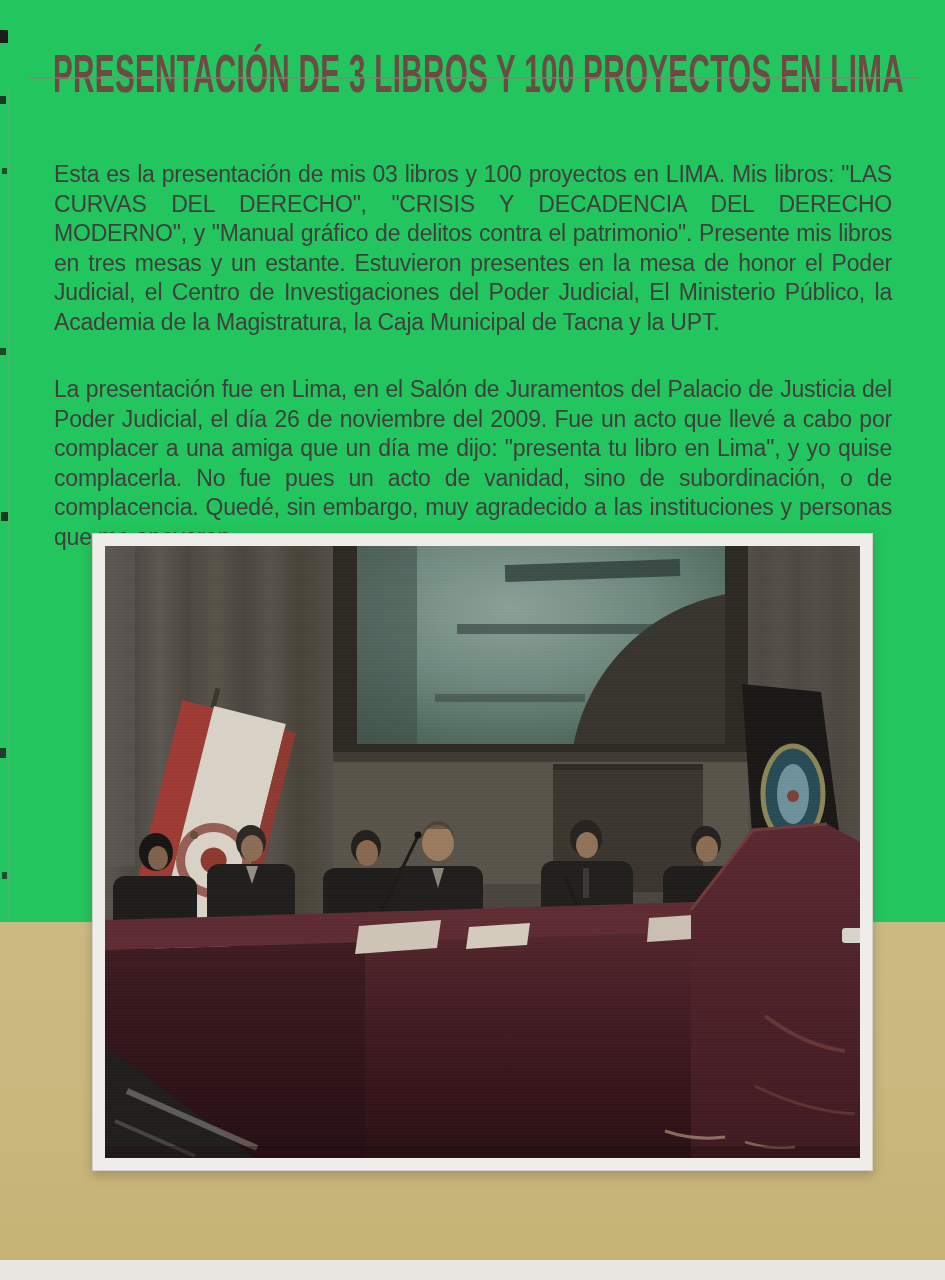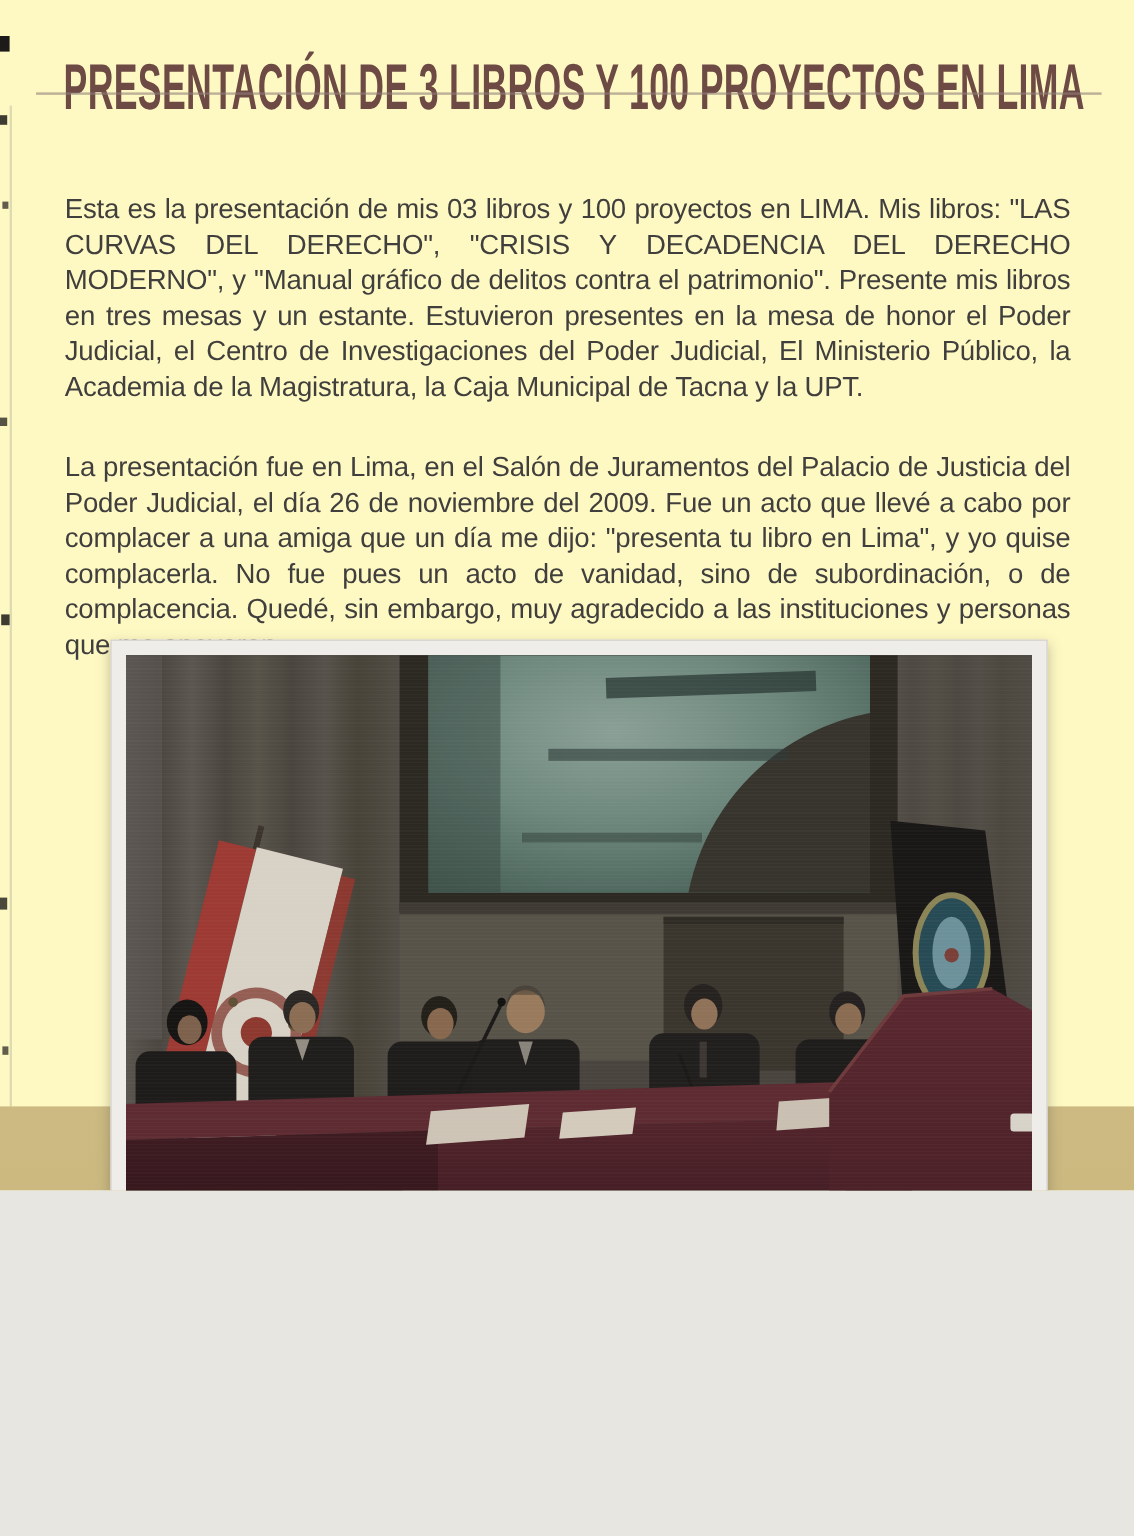--- a/index.html
+++ b/index.html
@@ -1,18 +1,18 @@
 <!DOCTYPE html>
 <html><head>
 <meta charset="utf-8">
 <style>
   html,body { margin:0; padding:0; background:#e8e6e1; }
   .page {
-    position:relative; width:945px; height:992px; margin:0 auto;
-    background:#fef9c3; overflow:hidden;
+    position:relative; width:945px; height:1260px; margin:0 auto;
+    background:#22c55e; overflow:hidden;
     font-family:"Liberation Sans", sans-serif;
   }
   .title {
     position:absolute; left:53px; top:6px;
     font-size:54px; font-weight:bold; color:#6e4a44;
     transform:scaleX(.55); transform-origin:left top;
     white-space:nowrap; letter-spacing:0.5px;
   }
   .divider {
     position:absolute; left:30px; top:77px; width:888px; height:2px;

